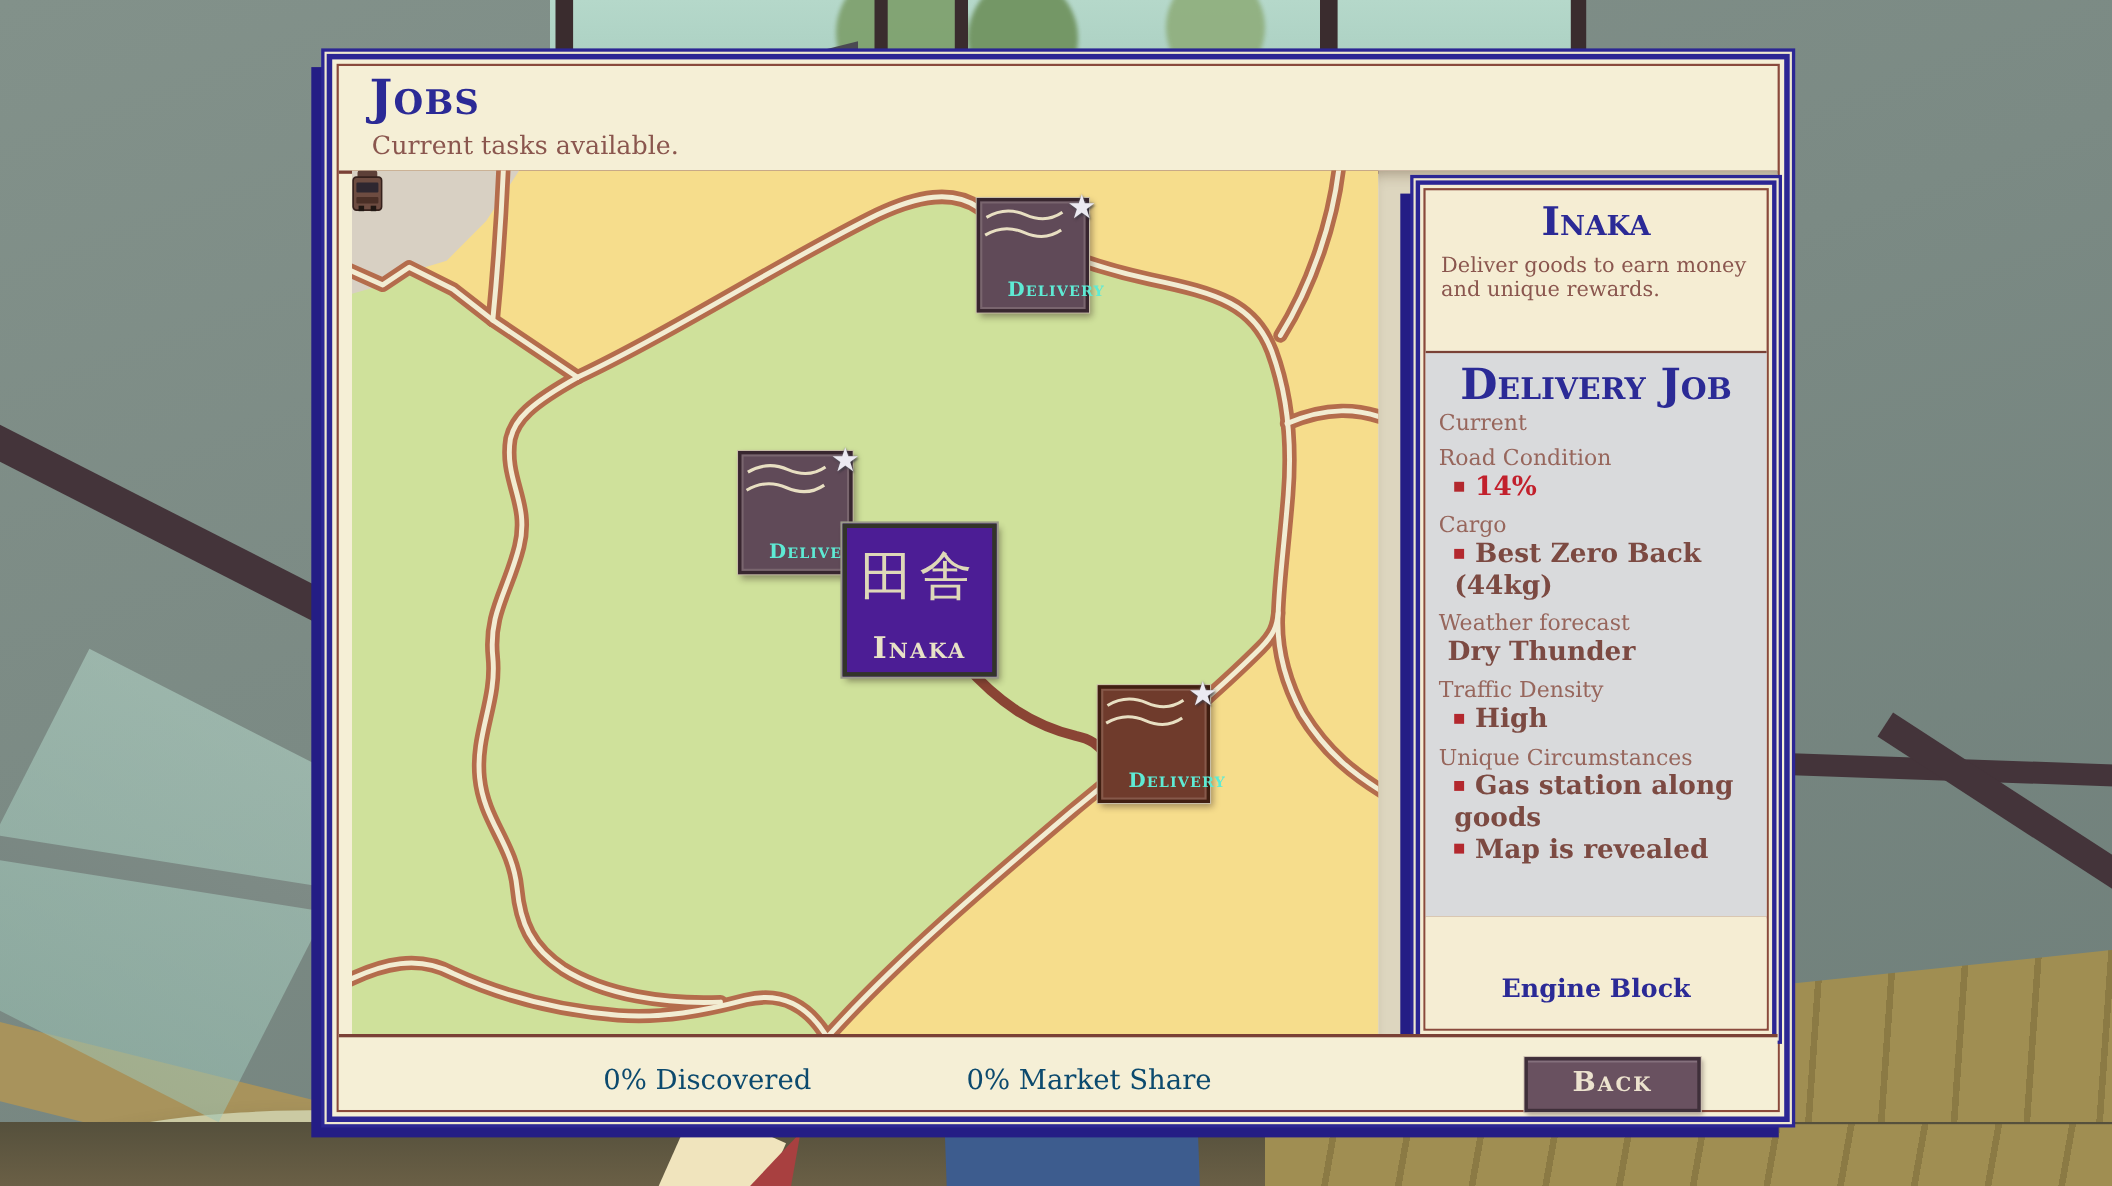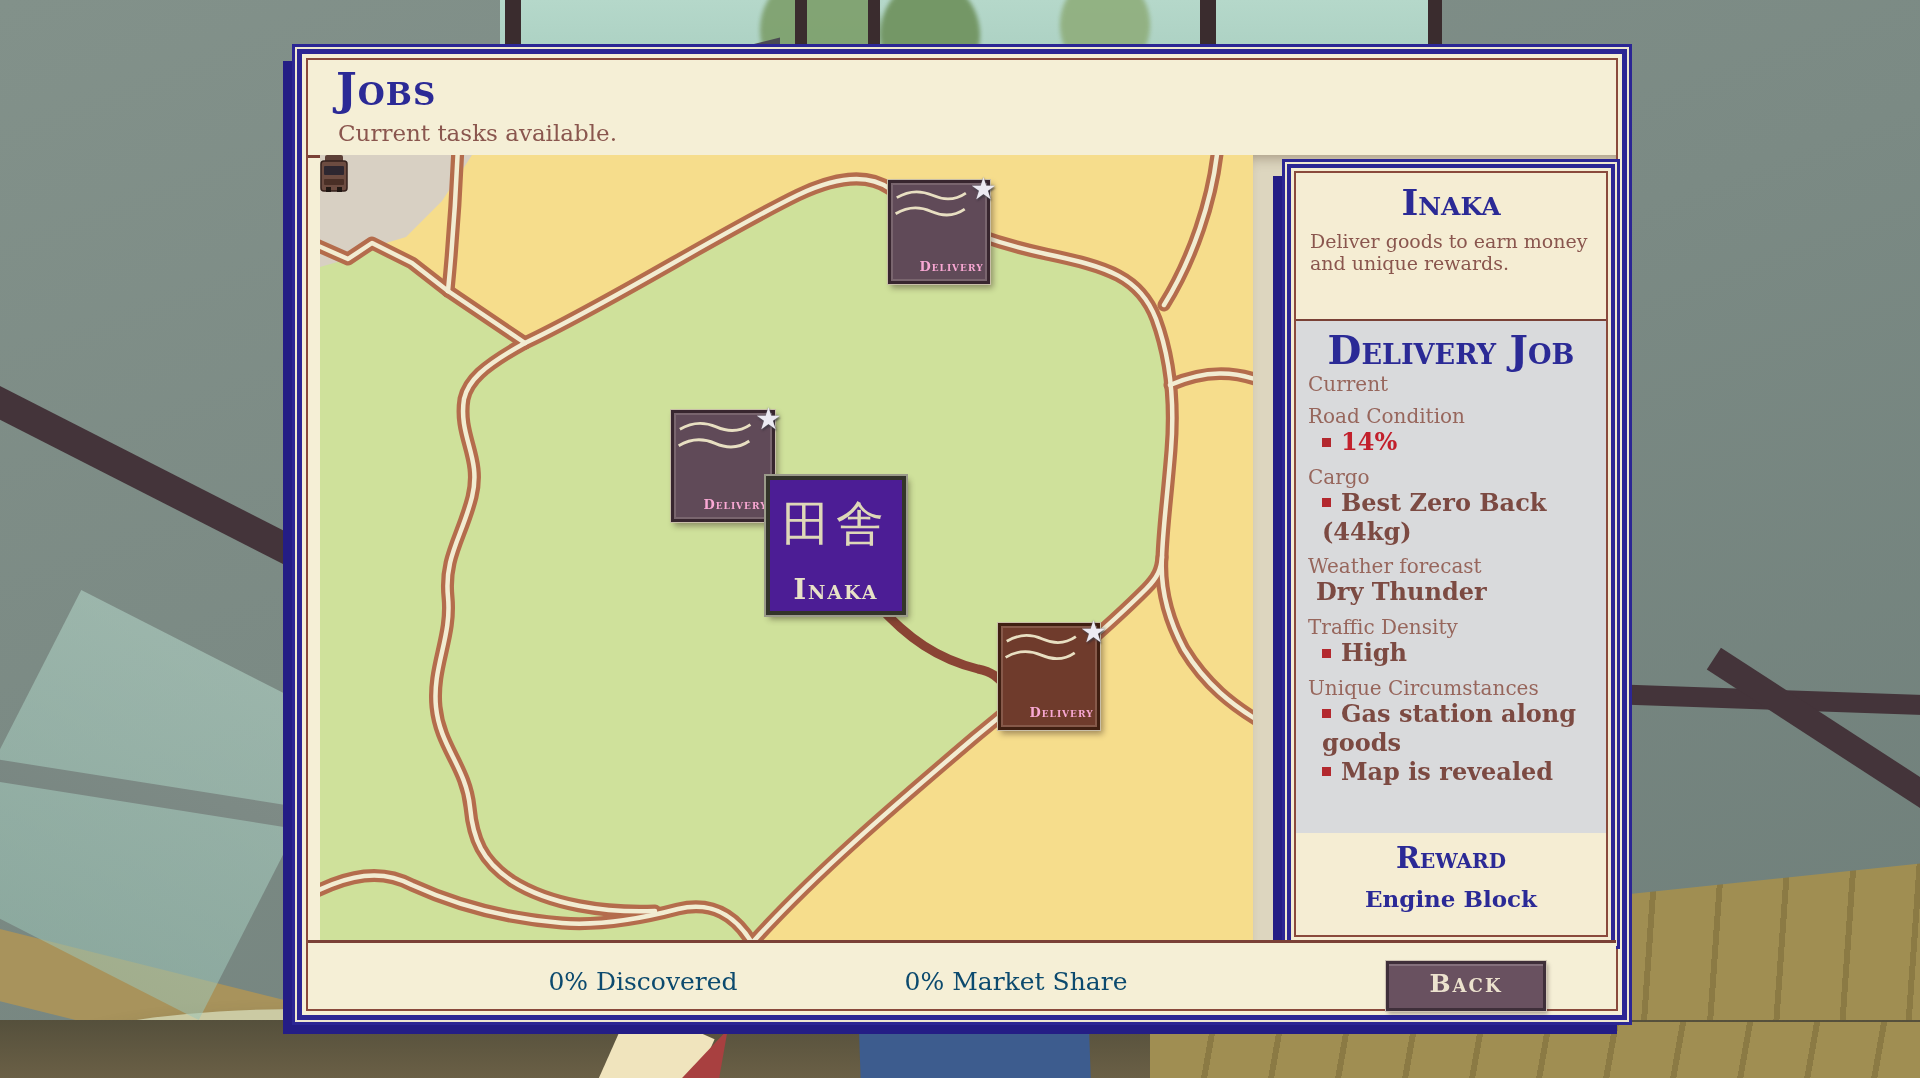--- a/index.html
+++ b/index.html
@@ -35,21 +35,21 @@
   #map{position:absolute;left:12px;top:95px;width:933px;height:785px;
     box-shadow:inset 0 10px 14px -8px rgba(70,45,25,.5),inset 0 -8px 10px -7px rgba(70,45,25,.35),inset 10px 0 12px -9px rgba(70,45,25,.3);}
   #map svg{position:absolute;inset:0;}
   #map-right-bg{position:absolute;left:945px;top:95px;right:0;height:785px;background:#ddd6bf;
     box-shadow:inset 0 10px 14px -8px rgba(70,45,25,.4);}
   .marker{position:absolute;background:#604a58;border:3px solid #38262f;
     box-shadow:0 0 0 1px #c9bfa8,inset 0 0 0 2px rgba(240,230,210,.18),3px 4px 6px rgba(40,20,20,.4);}
   .marker.red{background:#6f3b2c;border-color:#401f12;}
   .marker .waves{position:absolute;left:8%;top:16%;width:84%;height:44%;}
   .marker .mlabel{position:absolute;left:0;right:0;bottom:7px;text-align:center;
-    color:#f9a8d4;font-weight:bold;font-size:13px;letter-spacing:1px;padding-left:25px;}
+    color:#5eead4;font-weight:bold;font-size:18px;letter-spacing:1px;padding-left:25px;}
   .star{position:absolute;top:-12px;right:-10px;font-size:30px;color:#eceaf2;
     text-shadow:0 0 2px #6a6a74,1px 2px 2px rgba(40,40,50,.6);font-family:"DejaVu Sans",sans-serif;}
   #town-sign{position:absolute;left:446px;top:321px;width:132px;height:131px;
     background:#4c1d95;border:4px solid #33342a;
     box-shadow:0 0 0 2px #9a9a8a,3px 4px 6px rgba(40,30,20,.45);}
   #town-sign .kanji{position:absolute;left:0;right:0;top:12px;text-align:center;
     font-size:48px;color:#ded8b8;letter-spacing:6px;}
   #town-sign .tname{position:absolute;left:0;right:0;bottom:6px;text-align:center;
     font-size:27px;font-weight:bold;color:#e8e2c6;letter-spacing:2px;}
   #truck{position:absolute;left:449px;top:292px;width:28px;height:39px;}
@@ -240,26 +240,25 @@
             <div class="field">
               <div class="flabel">Unique Circumstances</div>
               <div class="fitem"><span class="bullet"></span><span>Gas station along goods</span></div>
               <div class="fitem"><span class="bullet"></span><span>Map is revealed</span></div>
             </div>
 
           </div>
         </div>
 
         <div id="sb-sec3">
-          <div id="sb-reward-title" class="navy sc">Reward</div>
           <div id="sb-reward-value" class="navy">Engine Block</div>
         </div>
       </div>
     </div>
 
     <div id="footer">
       <div class="fstat" style="left:125px;">0% Discovered</div>
-      <div class="fstat" style="left:498px;">0% Market Share</div>
+      <div class="fstat" style="left:472px;">0% Market Share</div>
       <div id="back-btn" class="sc">Back</div>
     </div>
 
   </div>
 </div>
 
 </body></html>

